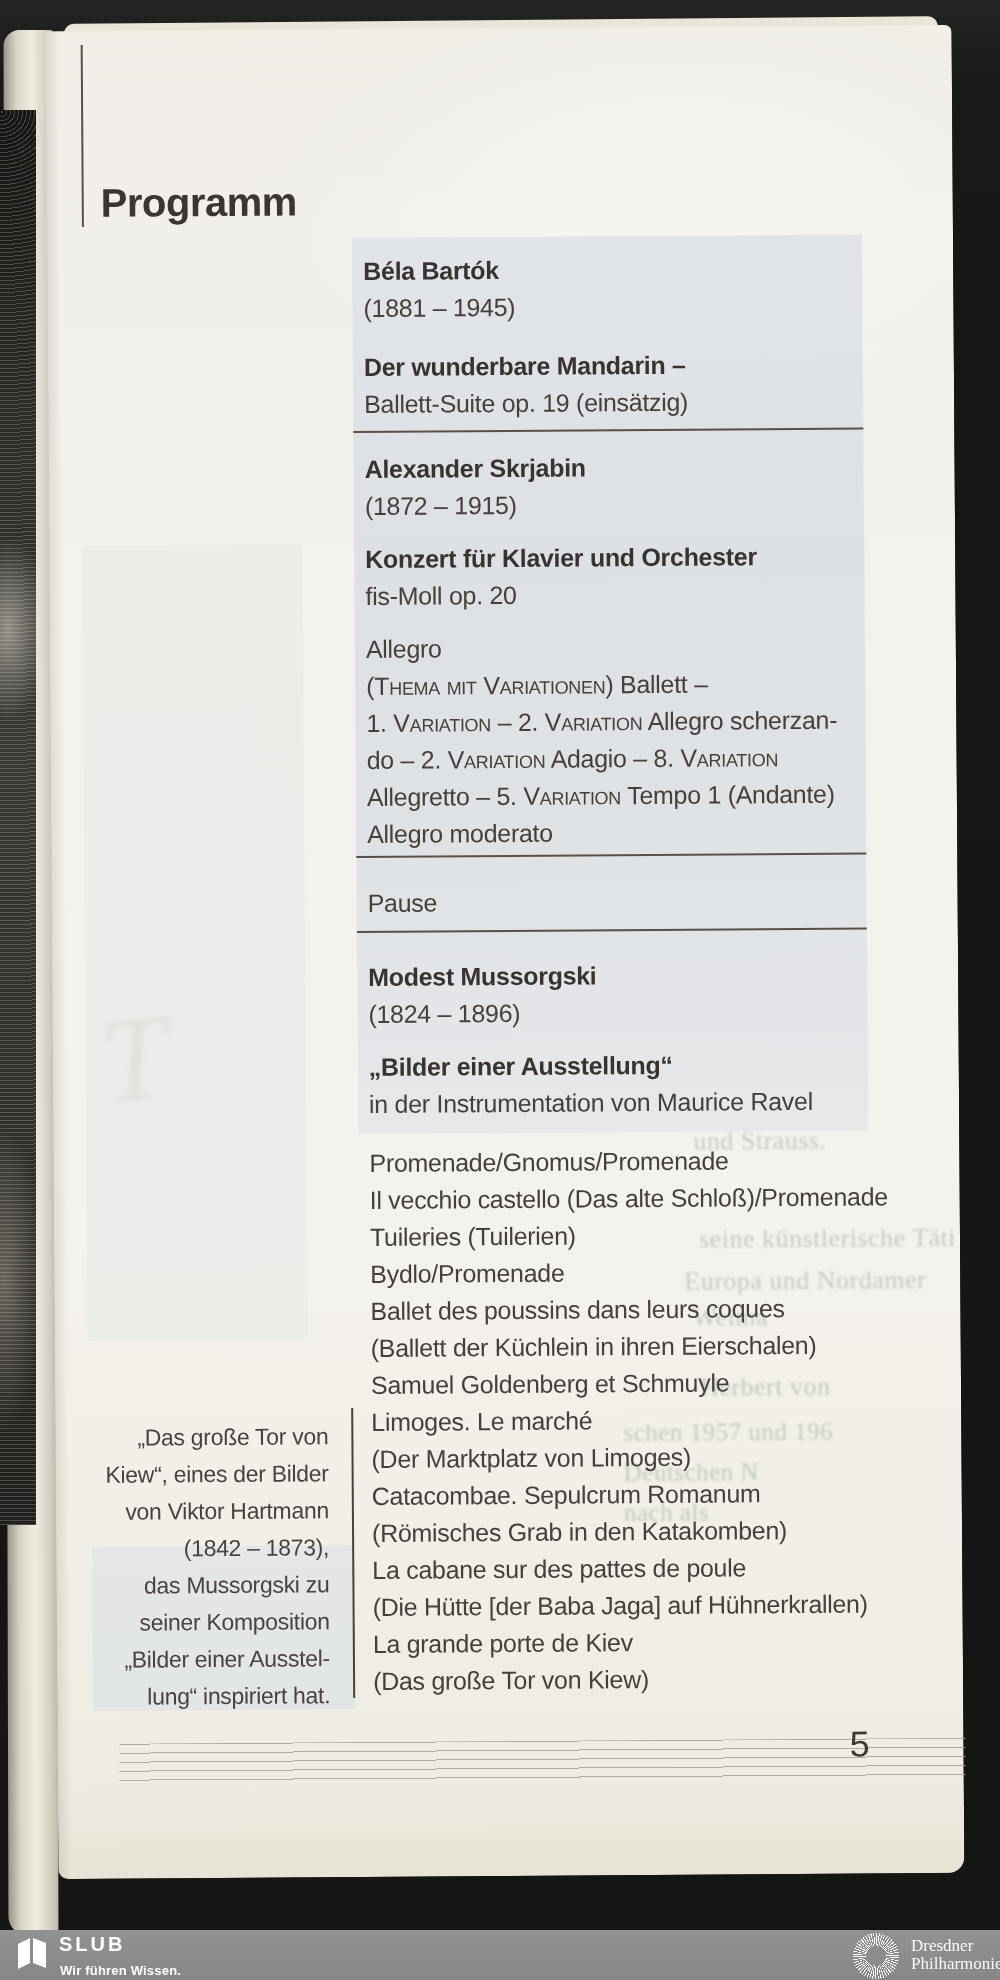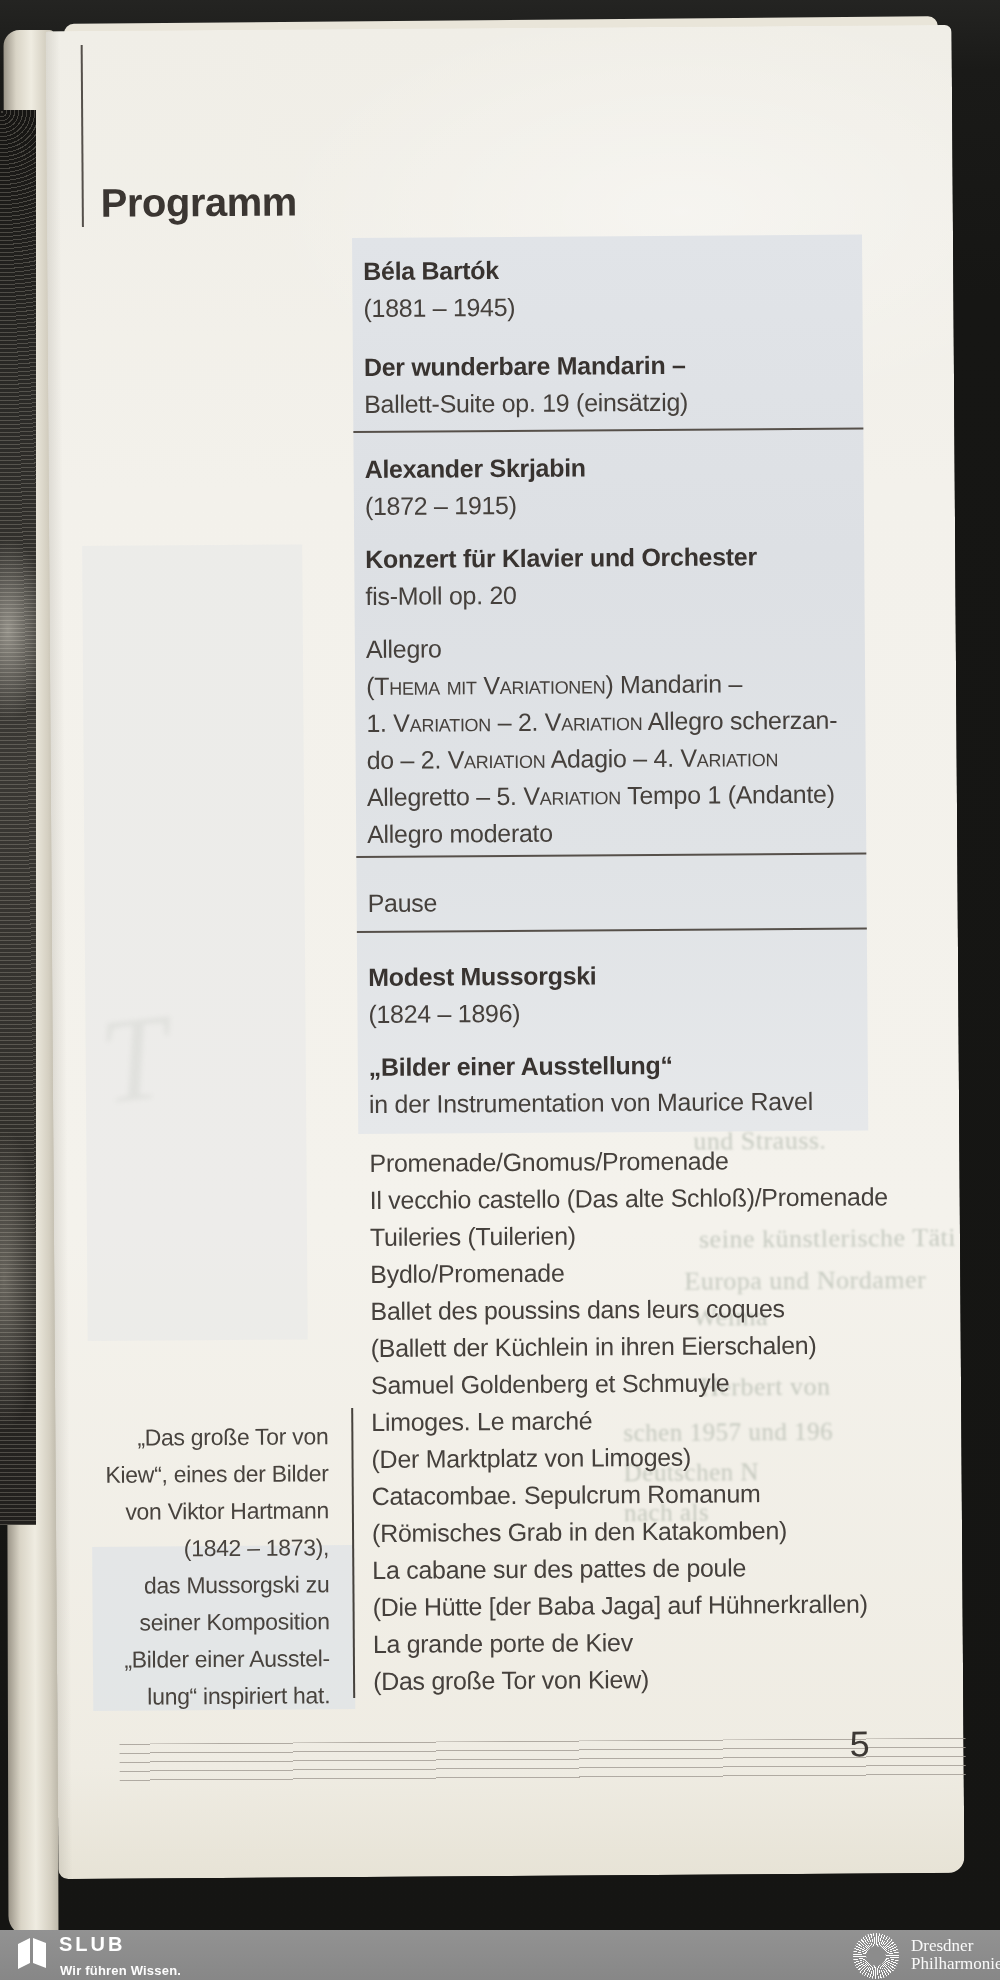--- a/index.html
+++ b/index.html
@@ -102,23 +102,23 @@
   <div class="txtblock" style="top:422px;">
     <div class="bold">Alexander Skrjabin</div>
     <div>(1872 – 1915)</div>
   </div>
   <div class="txtblock" style="top:512px;">
     <div class="bold">Konzert für Klavier und Orchester</div>
     <div>fis-Moll op. 20</div>
   </div>
   <div class="txtblock" style="top:602px;">
     <div>Allegro</div>
-    <div><span>(</span><span class="sc">Thema mit Variationen</span><span>) Mandarin –</span></div>
+    <div><span>(</span><span class="sc">Thema mit Variationen</span><span>) Ballett –</span></div>
     <div><span>1. </span><span class="sc">Variation</span><span> – 2. </span><span class="sc">Variation</span><span> Allegro scherzan-</span></div>
-    <div><span>do – 2. </span><span class="sc">Variation</span><span> Adagio – 4. </span><span class="sc">Variation</span></div>
+    <div><span>do – 2. </span><span class="sc">Variation</span><span> Adagio – 8. </span><span class="sc">Variation</span></div>
     <div><span>Allegretto – 5. </span><span class="sc">Variation</span><span> Tempo 1 (Andante)</span></div>
     <div>Allegro moderato</div>
   </div>
 
   <div class="abs rule" style="top:827px;"></div>
 
   <div class="txtblock" style="top:856px;">
     <div>Pause</div>
   </div>
 

